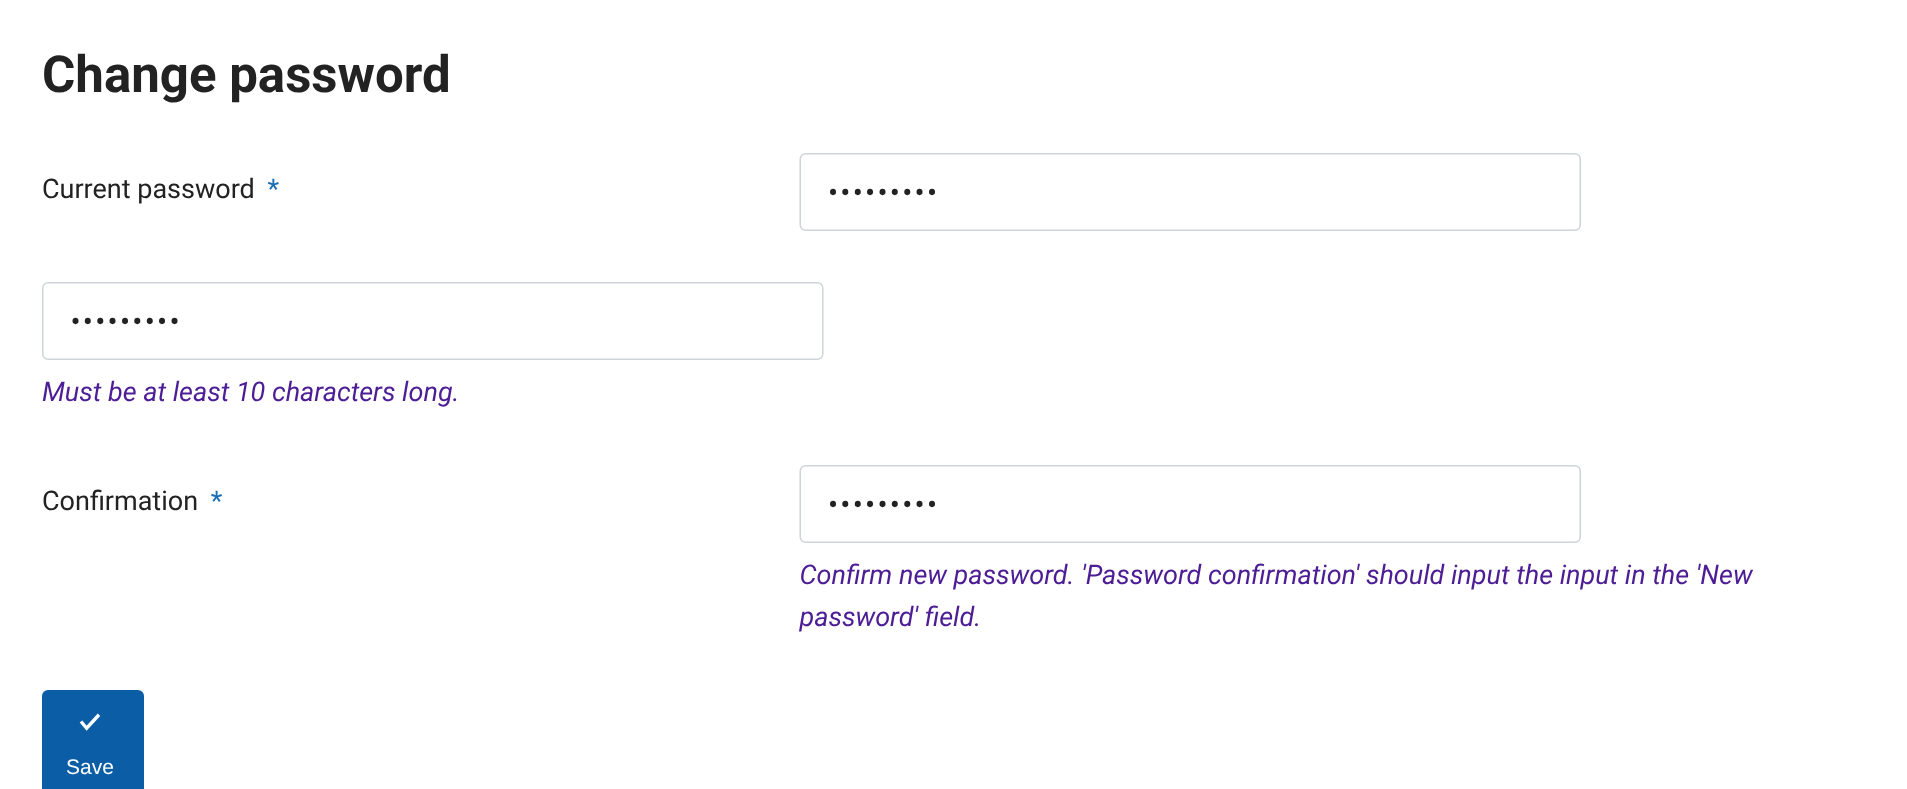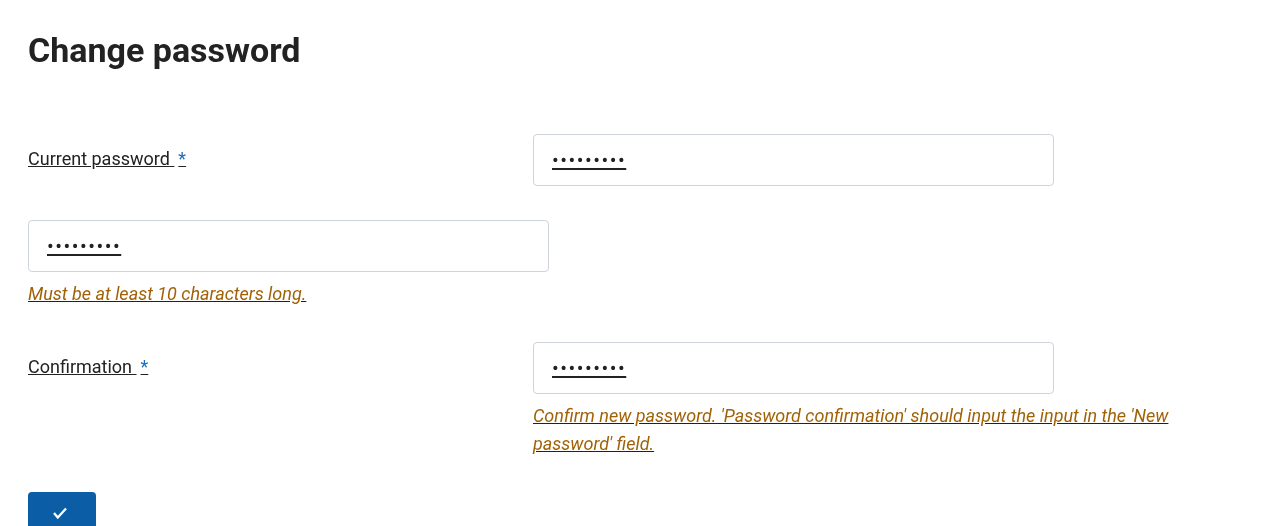--- a/index.html
+++ b/index.html
@@ -11,27 +11,26 @@
       font-family: -apple-system, BlinkMacSystemFont, "Segoe UI", Roboto, Helvetica, Arial, sans-serif;
       color: #222;
       width: 1271px;
       padding: 30px 28px;
       background: #fff;
     }
     h1 {
       font-size: 34px;
       font-weight: 700;
       color: #222;
-      margin-bottom: 64px;
+      margin-bottom: 32px;
     }
     .form-row {
       display: flex;
       align-items: flex-start;
       margin-bottom: 34px;
-      text-decoration: underline;
     }
     .label-col {
       width: 505px;
       flex-shrink: 0;
       padding-top: 14px;
       font-size: 18px;
       color: #222;
     }
     .required-asterisk {
       color: #1a6eb5;
@@ -52,21 +51,21 @@
       border-radius: 4px;
       background: #fff;
       color: #222;
       letter-spacing: 1.5px;
       font-family: inherit;
     }
     .help-text {
       margin-top: 8px;
       font-size: 18px;
       font-style: italic;
-      color: #a16207;
+      color: #4c1d95;
       line-height: 1.55;
     }
     .save-button {
       display: inline-flex;
       align-items: center;
       gap: 10px;
       background: #0b5ea6;
       color: #fff;
       border: none;
       padding: 12px 20px 12px 16px;

